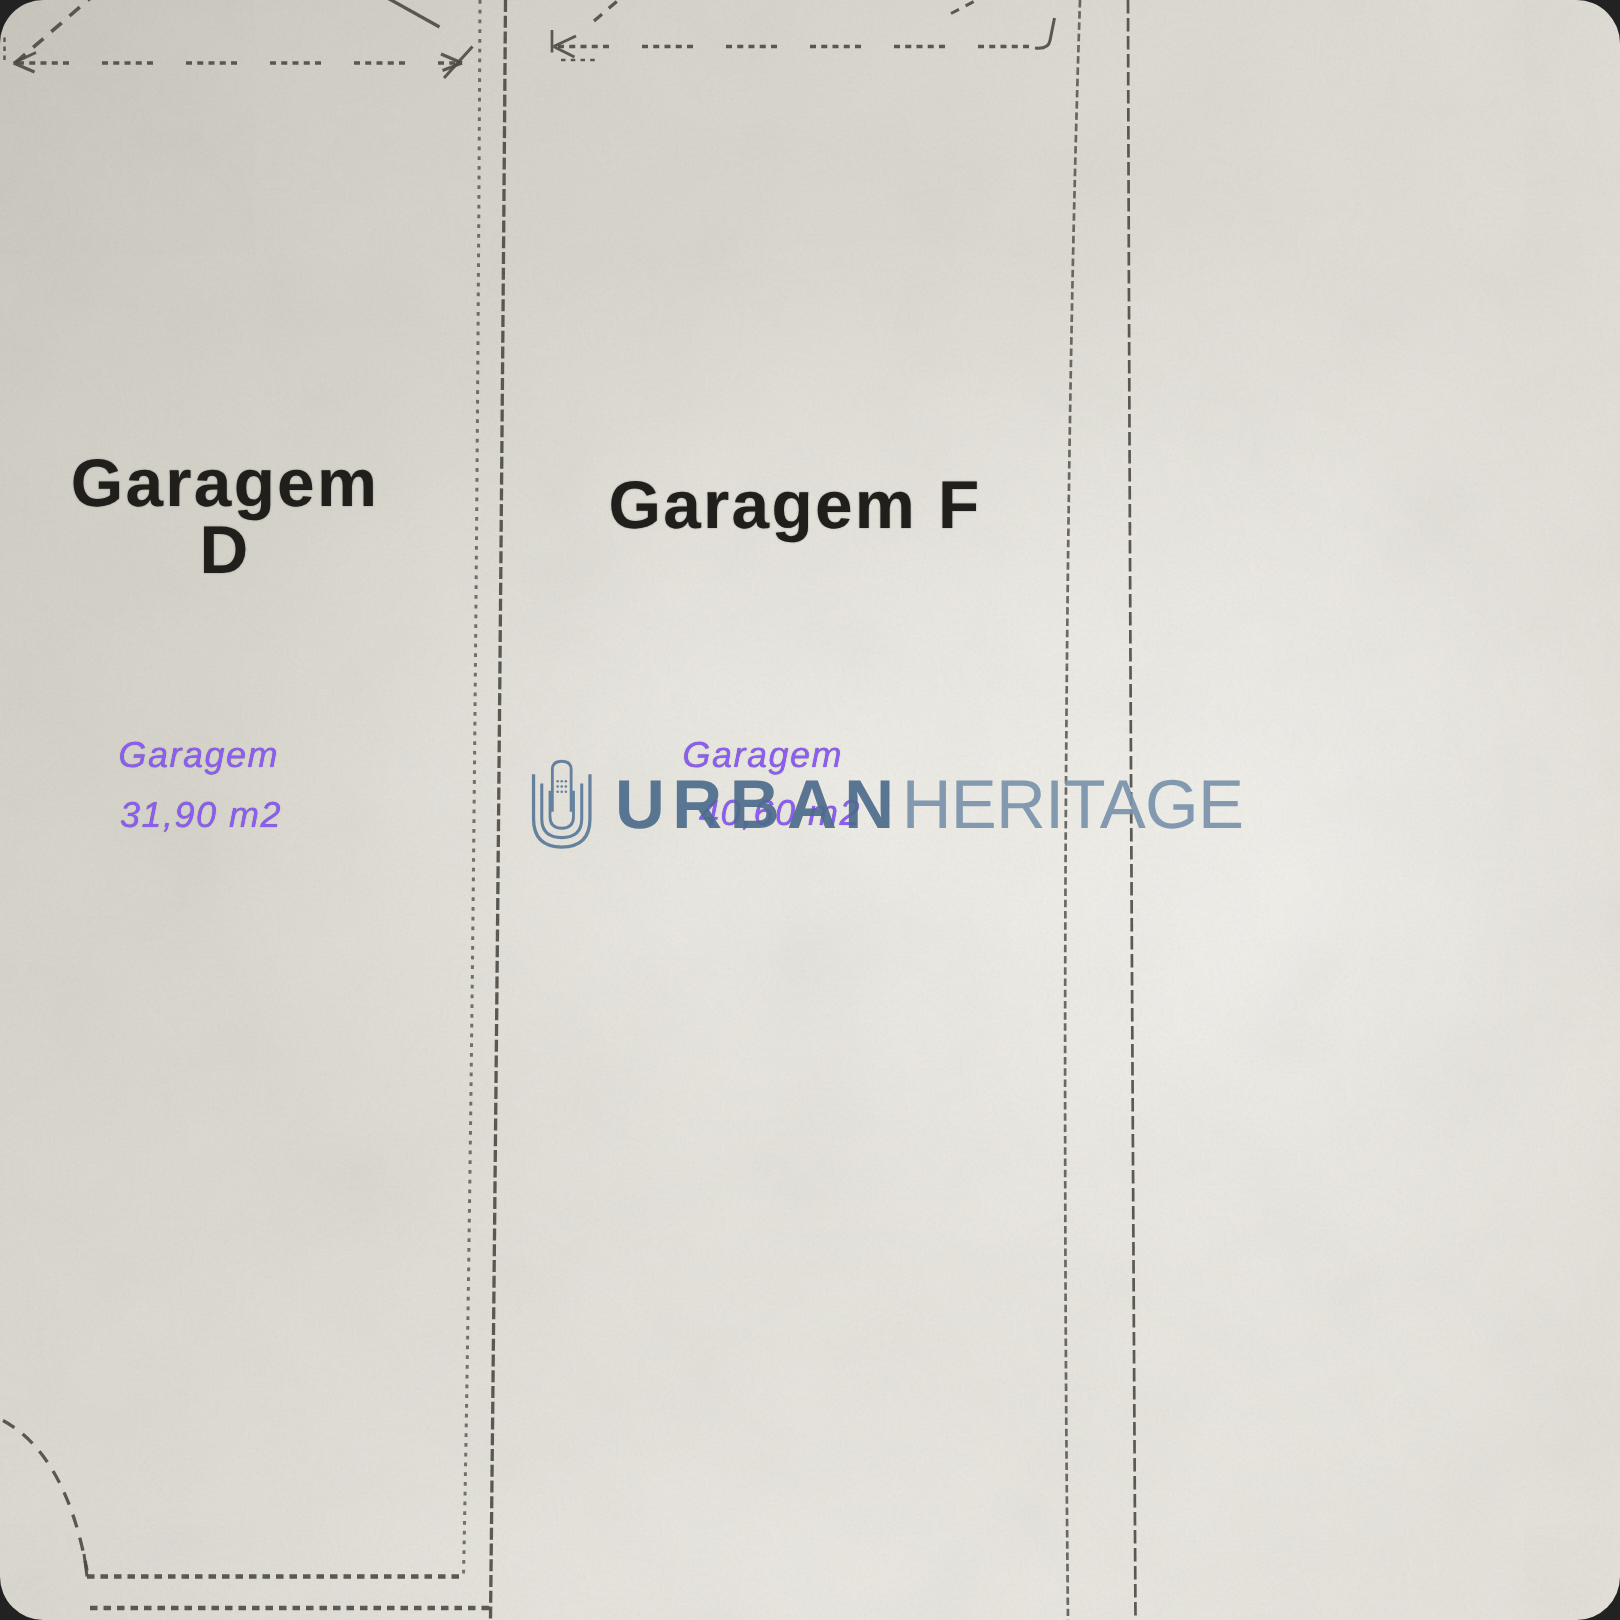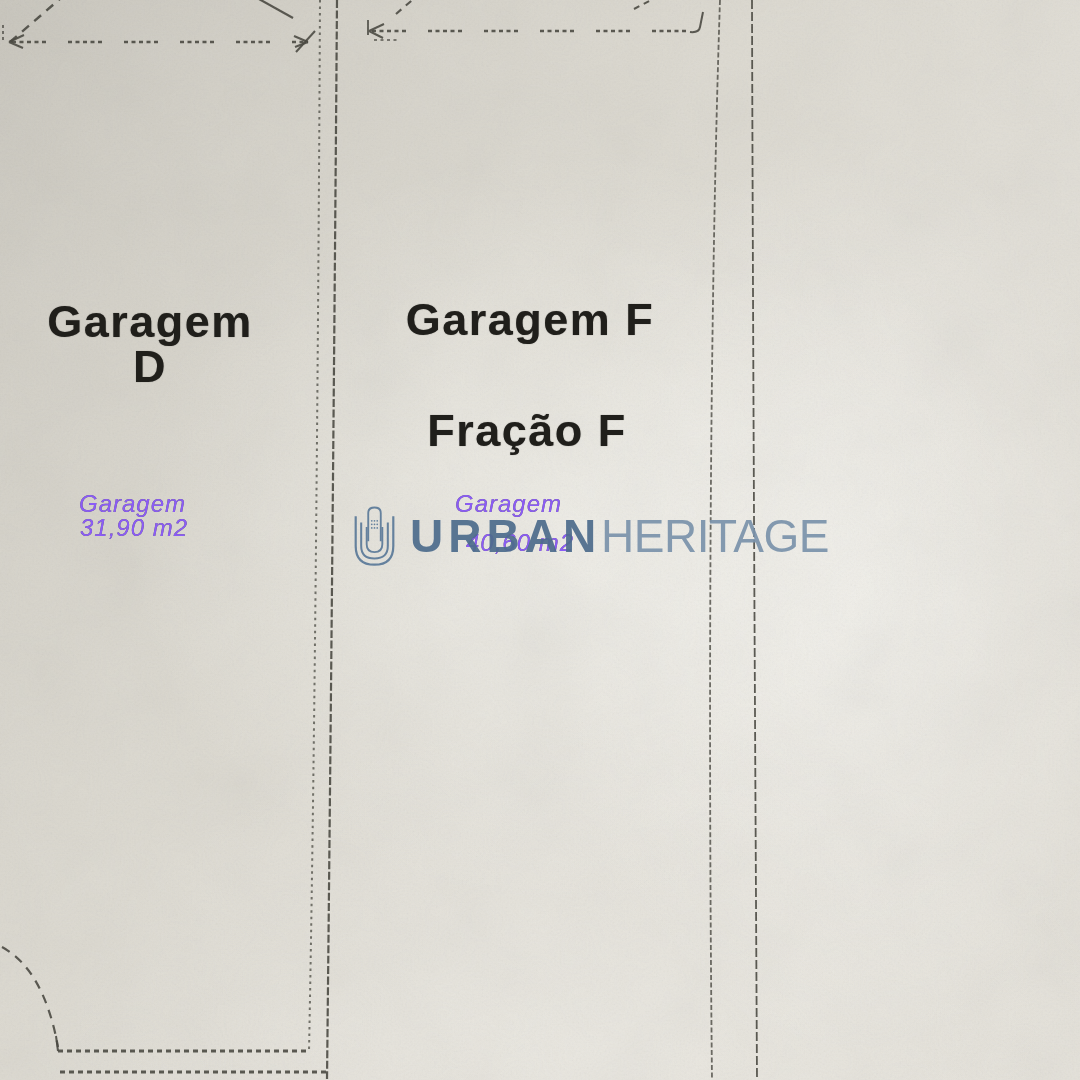--- a/index.html
+++ b/index.html
@@ -1,18 +1,19 @@
 <!DOCTYPE html>
 <html><head>
 <meta charset="utf-8">
 <style>
   html,body{margin:0;padding:0;background:#222;}
   .stage{
     position:relative;width:1080px;height:1080px;overflow:hidden;
     font-family:"Liberation Sans",sans-serif;
+    border-radius:29px;
   }
   .paper{
     position:absolute;inset:0;
     background:
       radial-gradient(ellipse 640px 540px at 53% 49%, rgba(253,253,249,.50), rgba(253,253,249,0) 70%),
       radial-gradient(ellipse 460px 720px at 79% 55%, rgba(255,255,252,.42), rgba(255,255,252,0) 65%),
       radial-gradient(ellipse 900px 560px at 55% 97%, rgba(250,249,244,.30), rgba(250,249,244,0) 60%),
       linear-gradient(128deg,#c8c5bc 0%,#d4d1c8 18%,#dcd9d0 40%,#e1ded6 62%,#e4e1d9 100%);
   }
   svg.plan{position:absolute;inset:0;}
@@ -21,22 +22,22 @@
     letter-spacing:1.5px;color:#201f1b;text-align:center;
     text-shadow:0 0 1px rgba(32,31,27,.5);filter:blur(.3px);
   }
   .plan-sub{
     position:absolute;font-size:24px;line-height:1;letter-spacing:1px;
     color:#8b5cf6;filter:blur(.5px);text-shadow:0 0 .6px rgba(60,58,50,.8);font-style:italic;
   }
   .d-title{left:28px;top:299px;width:244px;}
   .d-fraction{left:28px;top:408px;width:226px;}
   .d-label{left:79px;top:492px;}
-  .d-area{left:80px;top:516px;}
-  .f-title{left:402px;top:297px;width:256px;}
+  .d-area{left:80px;top:532px;}
+  .f-title{left:402px;top:314px;width:256px;}
   .f-fraction{left:404px;top:408px;width:246px;}
   .f-label{left:455px;top:492px;}
   .f-area{left:438px;top:531px;margin-left:28px;}
   .watermark{
     position:absolute;left:351px;top:504px;height:64px;
     display:flex;align-items:center;gap:12px;
     opacity:.92;filter:blur(.3px);
   }
   .wm-text{font-size:46px;line-height:1;white-space:nowrap;}
   .wm-bold{font-weight:bold;letter-spacing:5px;color:#4d6c8c;}
@@ -93,21 +94,20 @@
     </g>
 
     <rect width="1080" height="1080" filter="url(#grain)" opacity="0.09"></rect>
   </svg>
 
   <div class="plan-title d-title">Garagem D</div>
   <div class="plan-sub d-label">Garagem</div>
   <div class="plan-sub d-area">31,90 m2</div>
 
   <div class="plan-title f-title">Garagem F</div>
-  <div class="plan-title f-fraction">Fração F</div>
   <div class="plan-sub f-label">Garagem</div>
   <div class="plan-sub f-area">40,60 m2</div>
 
   <div class="watermark">
     <svg width="47" height="63" viewBox="0 0 60 80">
       <g stroke="#5b7a99" fill="none">
         <path d="M 6 14 V 52 Q 6 76 30 76 Q 54 76 54 52 V 14" stroke-width="2.8"></path>
         <path d="M 13 22 V 52 Q 13 68 30 68 Q 47 68 47 52 V 22" stroke-width="2.6"></path>
         <path d="M 20 28 V 50 Q 20 60 30 60 Q 40 60 40 50 V 28" stroke-width="2.4"></path>
         <path d="M 22 46 L 22 10 Q 22 3 30 3 Q 38 3 38 10 L 38 46" stroke-width="2.4"></path>

